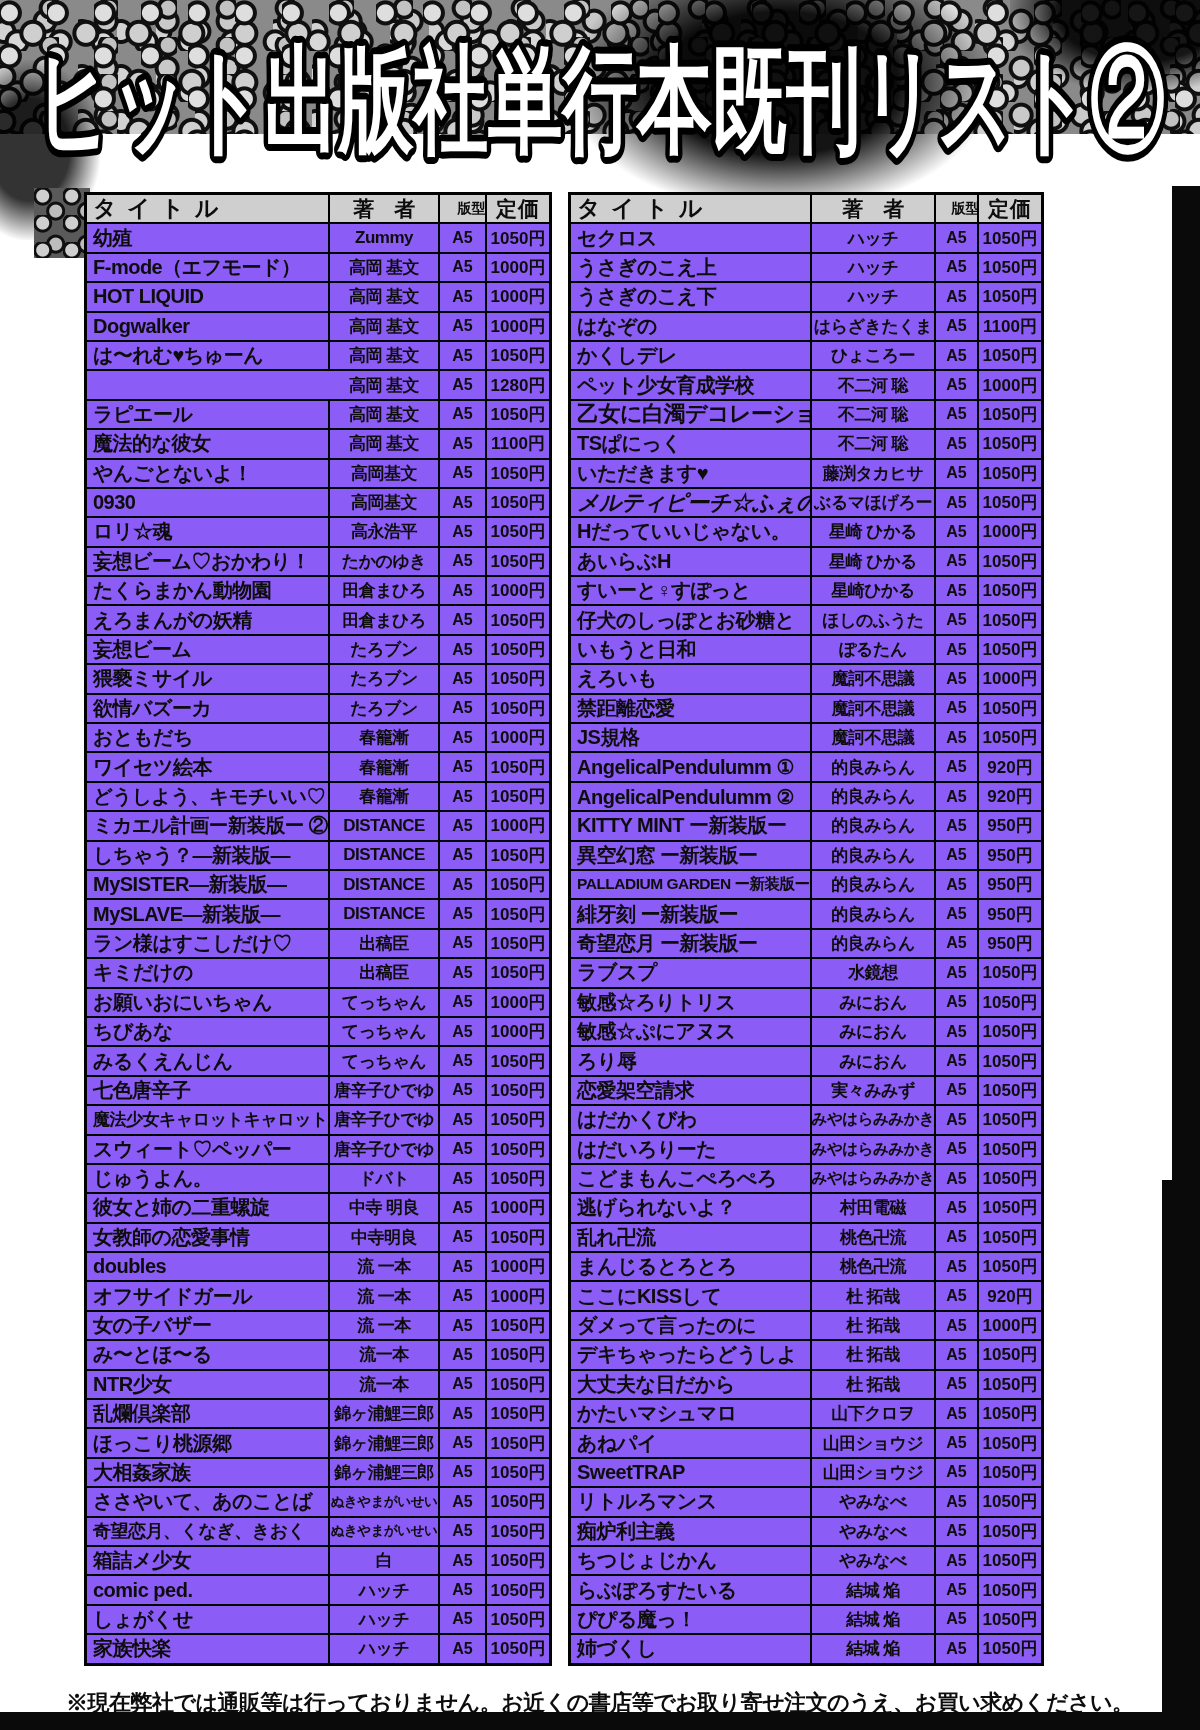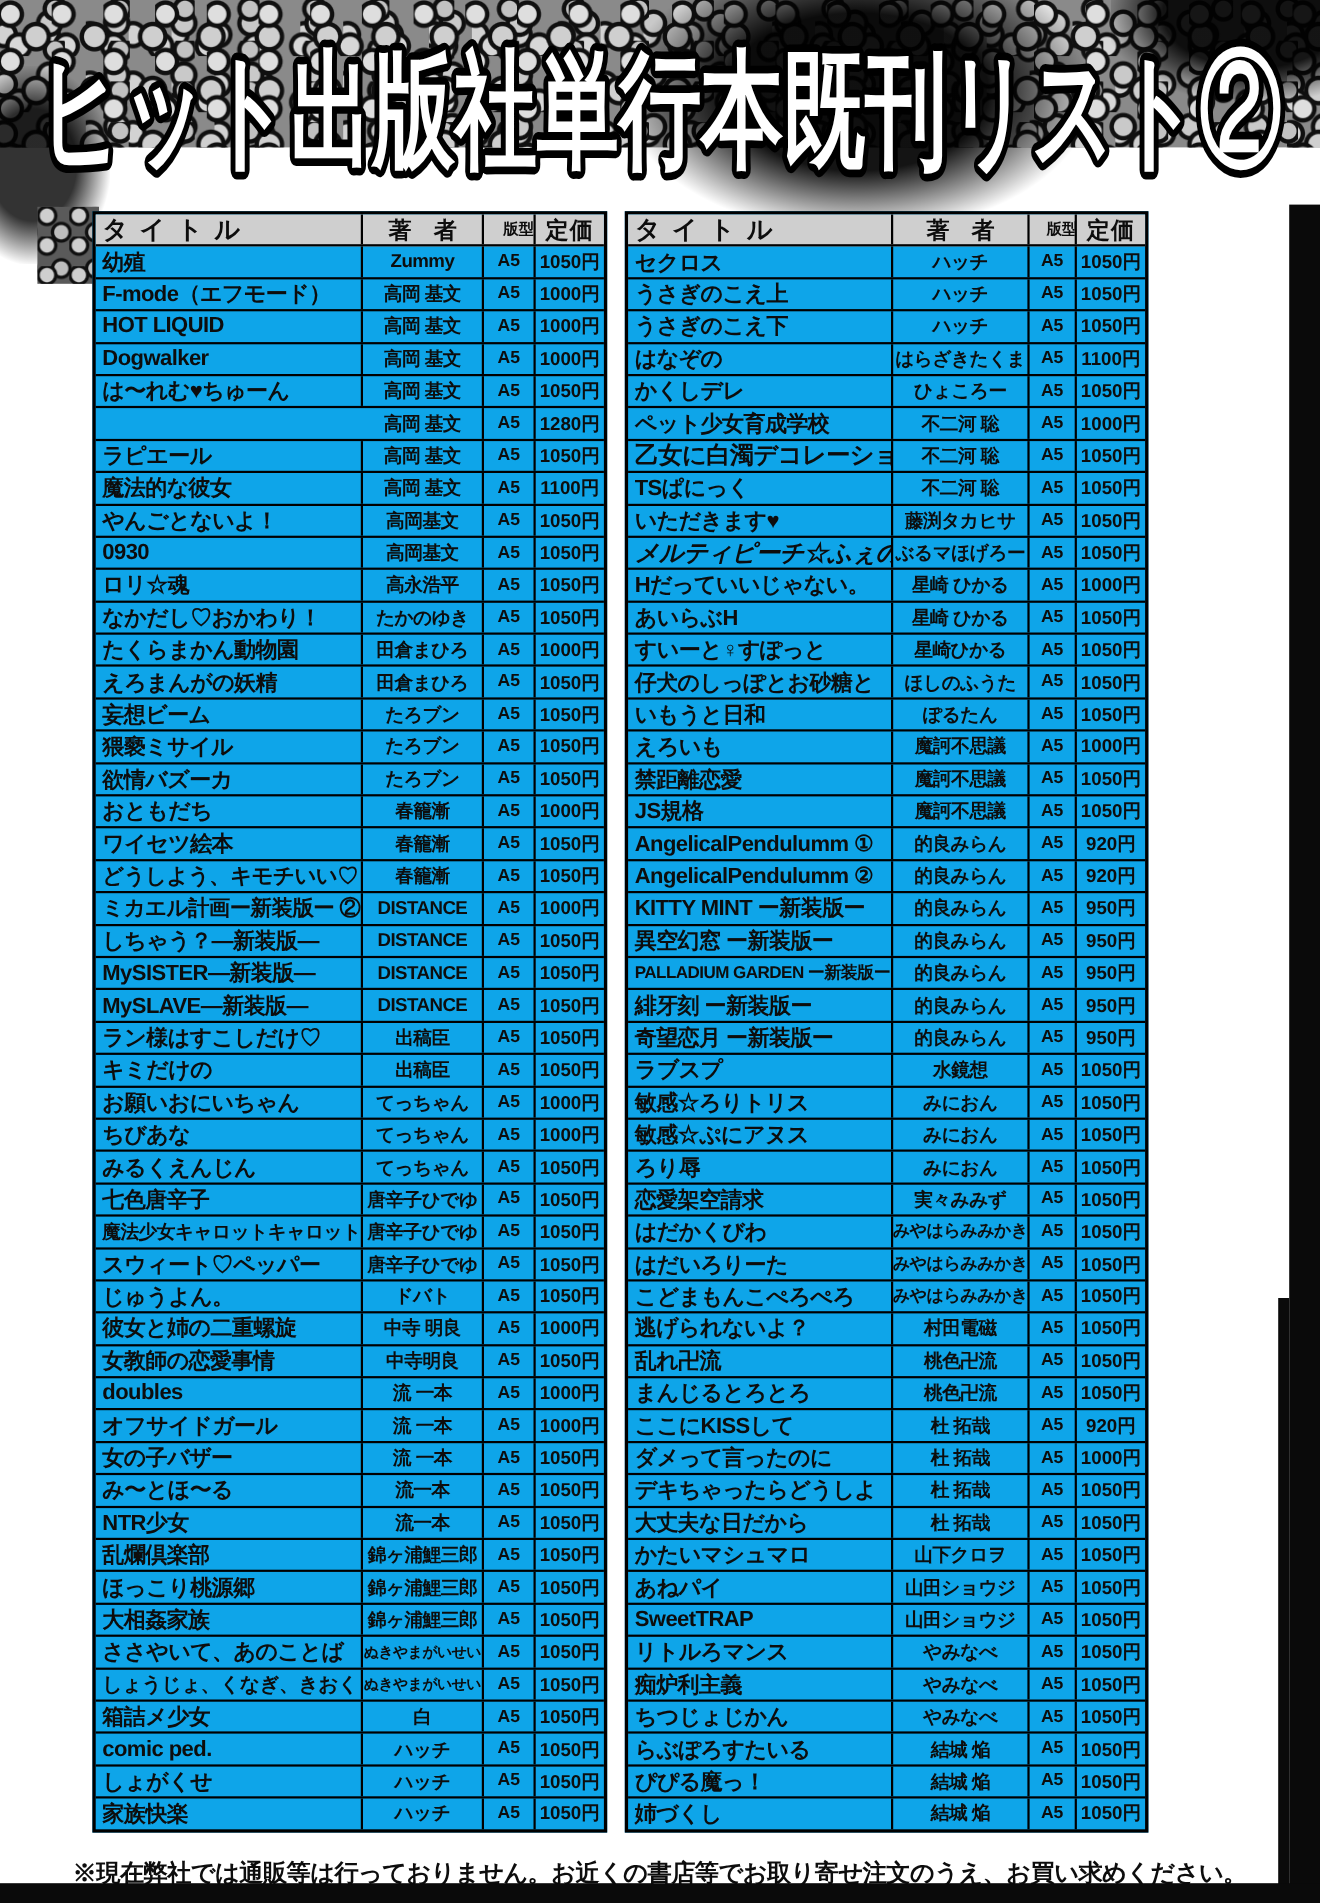--- a/index.html
+++ b/index.html
@@ -28,21 +28,21 @@
     background:radial-gradient(ellipse at 50% 50%, rgba(0,0,0,.8) 0 40%, rgba(0,0,0,0) 72%);}
   .mast-tab{
     position:absolute;left:34px;top:188px;width:56px;height:70px;background:#5a5a5a;
     background-image:
       radial-gradient(circle at 30% 30%, #cfcfcf 0 6px, #101010 7px 9px, rgba(0,0,0,0) 10px),
       radial-gradient(circle at 70% 70%, #bdbdbd 0 6px, #101010 7px 9px, rgba(0,0,0,0) 10px);
     background-size:29px 27px,31px 33px;
   }
   .title-svg{position:absolute;left:18px;top:28px;}
   
-  .table{position:absolute;border:3px solid #000;background:#0ea5e9;}
+  .table{position:absolute;border:3px solid #000;background:#8b5cf6;}
   .t-left{left:84px;top:192px;width:462px;}
   .t-right{left:568px;top:192px;width:470px;}
   .tr{display:flex;height:27.4px;border-bottom:2.5px solid #000;}
   .tr:last-child{border-bottom:none;}
   .th-row{background:#cfcfcf;}
   .td,.th{
     display:flex;align-items:center;border-right:2.5px solid #000;
     overflow:hidden;white-space:nowrap;font-weight:bold;box-sizing:border-box;
   }
   .td:last-child,.th:last-child{border-right:none;}
@@ -146,21 +146,21 @@
         <div class="td c2">A5</div>
         <div class="td c3">1050円</div>
       </div>
       <div class="tr">
         <div class="td c0">ロリ☆魂</div>
         <div class="td c1">高永浩平</div>
         <div class="td c2">A5</div>
         <div class="td c3">1050円</div>
       </div>
       <div class="tr">
-        <div class="td c0">なかだし♡おかわり！</div>
+        <div class="td c0">妄想ビーム♡おかわり！</div>
         <div class="td c1">たかのゆき</div>
         <div class="td c2">A5</div>
         <div class="td c3">1050円</div>
       </div>
       <div class="tr">
         <div class="td c0">たくらまかん動物園</div>
         <div class="td c1">田倉まひろ</div>
         <div class="td c2">A5</div>
         <div class="td c3">1000円</div>
       </div>
@@ -344,21 +344,21 @@
         <div class="td c2">A5</div>
         <div class="td c3">1050円</div>
       </div>
       <div class="tr">
         <div class="td c0">ささやいて、あのことば</div>
         <div class="td c1" style="font-size: 13.5px;">ぬきやまがいせい</div>
         <div class="td c2">A5</div>
         <div class="td c3">1050円</div>
       </div>
       <div class="tr">
-        <div class="td c0" style="font-size: 18px;">しょうじょ、くなぎ、きおく</div>
+        <div class="td c0" style="font-size: 18px;">奇望恋月、くなぎ、きおく</div>
         <div class="td c1" style="font-size: 13.5px;">ぬきやまがいせい</div>
         <div class="td c2">A5</div>
         <div class="td c3">1050円</div>
       </div>
       <div class="tr">
         <div class="td c0">箱詰メ少女</div>
         <div class="td c1">白</div>
         <div class="td c2">A5</div>
         <div class="td c3">1050円</div>
       </div>

